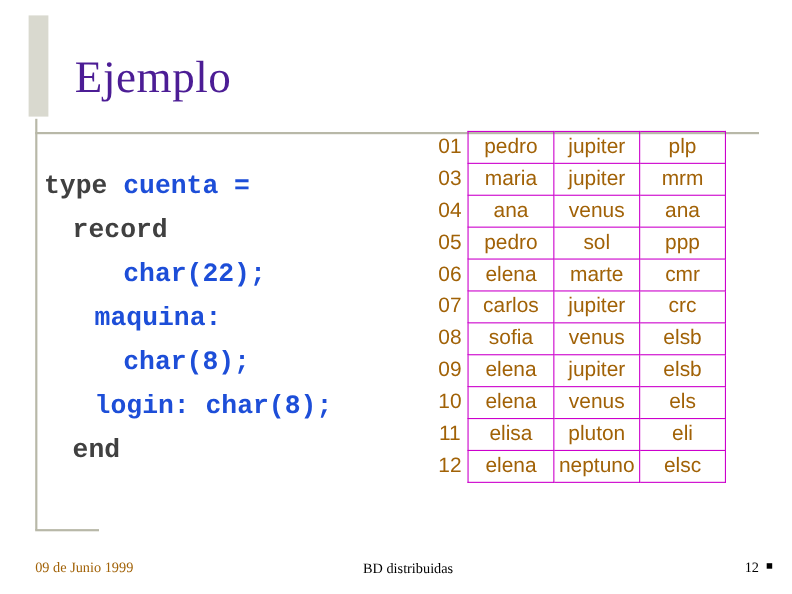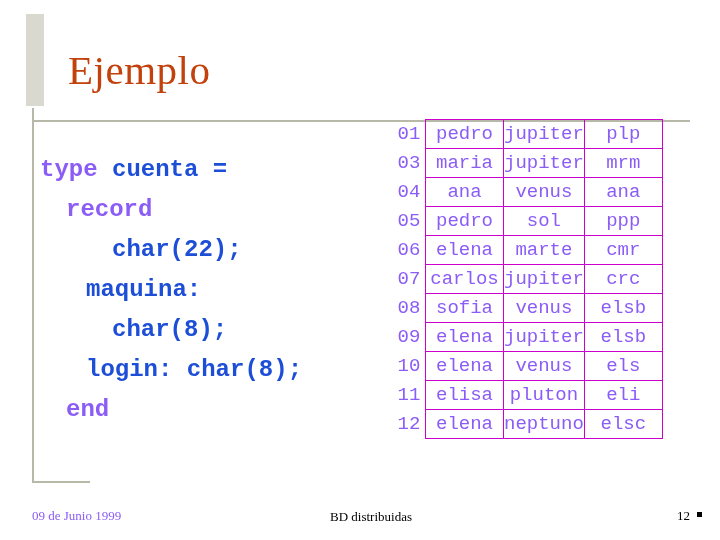--- a/index.html
+++ b/index.html
@@ -49,54 +49,54 @@
     background: #b8b8a8;
   }
 
   
   .slide-title {
     position: absolute;
     left: 68px;
     top: 46px;
     font-family: "Liberation Serif", serif;
     font-size: 41px;
-    color: #c2410c;
+    color: #4c1d95;
     letter-spacing: 0.5px;
     white-space: nowrap;
   }
 
   
   .code-block {
     position: absolute;
     left: 40px;
     top: 150px;
     width: 340px;
     font-family: "Liberation Mono", monospace;
     font-size: 24px;
     font-weight: bold;
     color: #cc00cc;
     line-height: 40px;
   }
   .code-line { white-space: pre; }
-  .kw-type { color: #8b5cf6; }
+  .kw-type { color: #404040; }
   .ident { color: #1d4ed8; }
 
   .indent1 { padding-left: 26px; }
   .indent2 { padding-left: 46px; }
   .indent3 { padding-left: 72px; }
 
   
   .data-table {
     position: absolute;
     left: 393px;
     top: 119px;
     border-collapse: collapse;
-    font-family: Liberation Mono, monospace;
+    font-family: Liberation Sans, sans-serif;
     font-size: 19px;
-    color: #8b5cf6;
+    color: #a16207;
   }
   .data-table td {
     padding: 0;
     height: 28px;
     text-align: center;
     vertical-align: middle;
     line-height: 28px;
   }
   .col-idx {
     width: 32px;
@@ -109,21 +109,21 @@
     width: 77px;
   }
 
   
   .footer-date {
     position: absolute;
     left: 32px;
     top: 508px;
     font-family: "Liberation Serif", serif;
     font-size: 13px;
-    color: #8b5cf6;
+    color: #a16207;
     white-space: nowrap;
   }
   .footer-center {
     position: absolute;
     left: 306px;
     top: 509px;
     font-family: "Liberation Serif", serif;
     font-size: 13px;
     color: #000000;
     white-space: nowrap;

